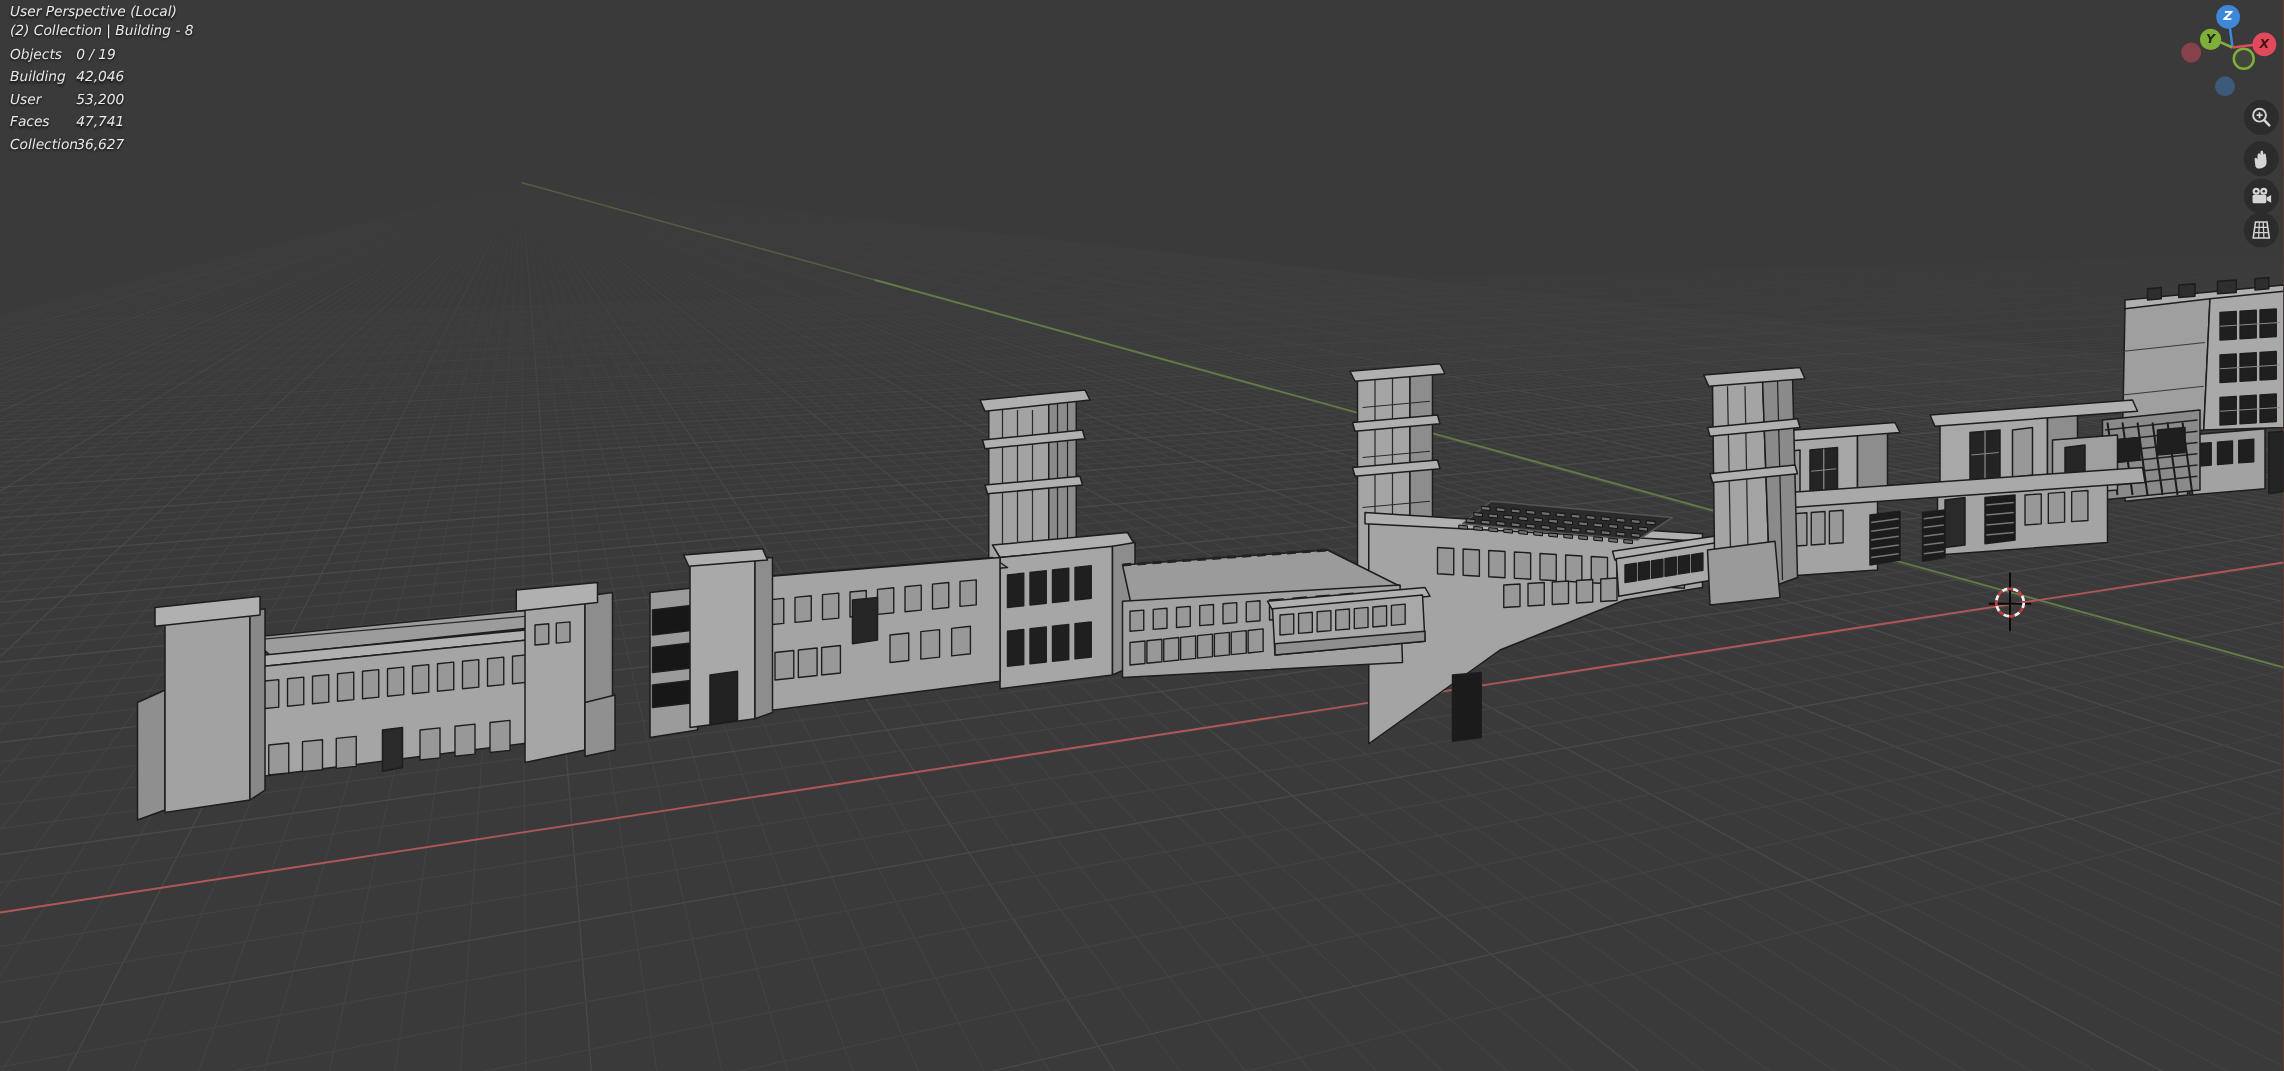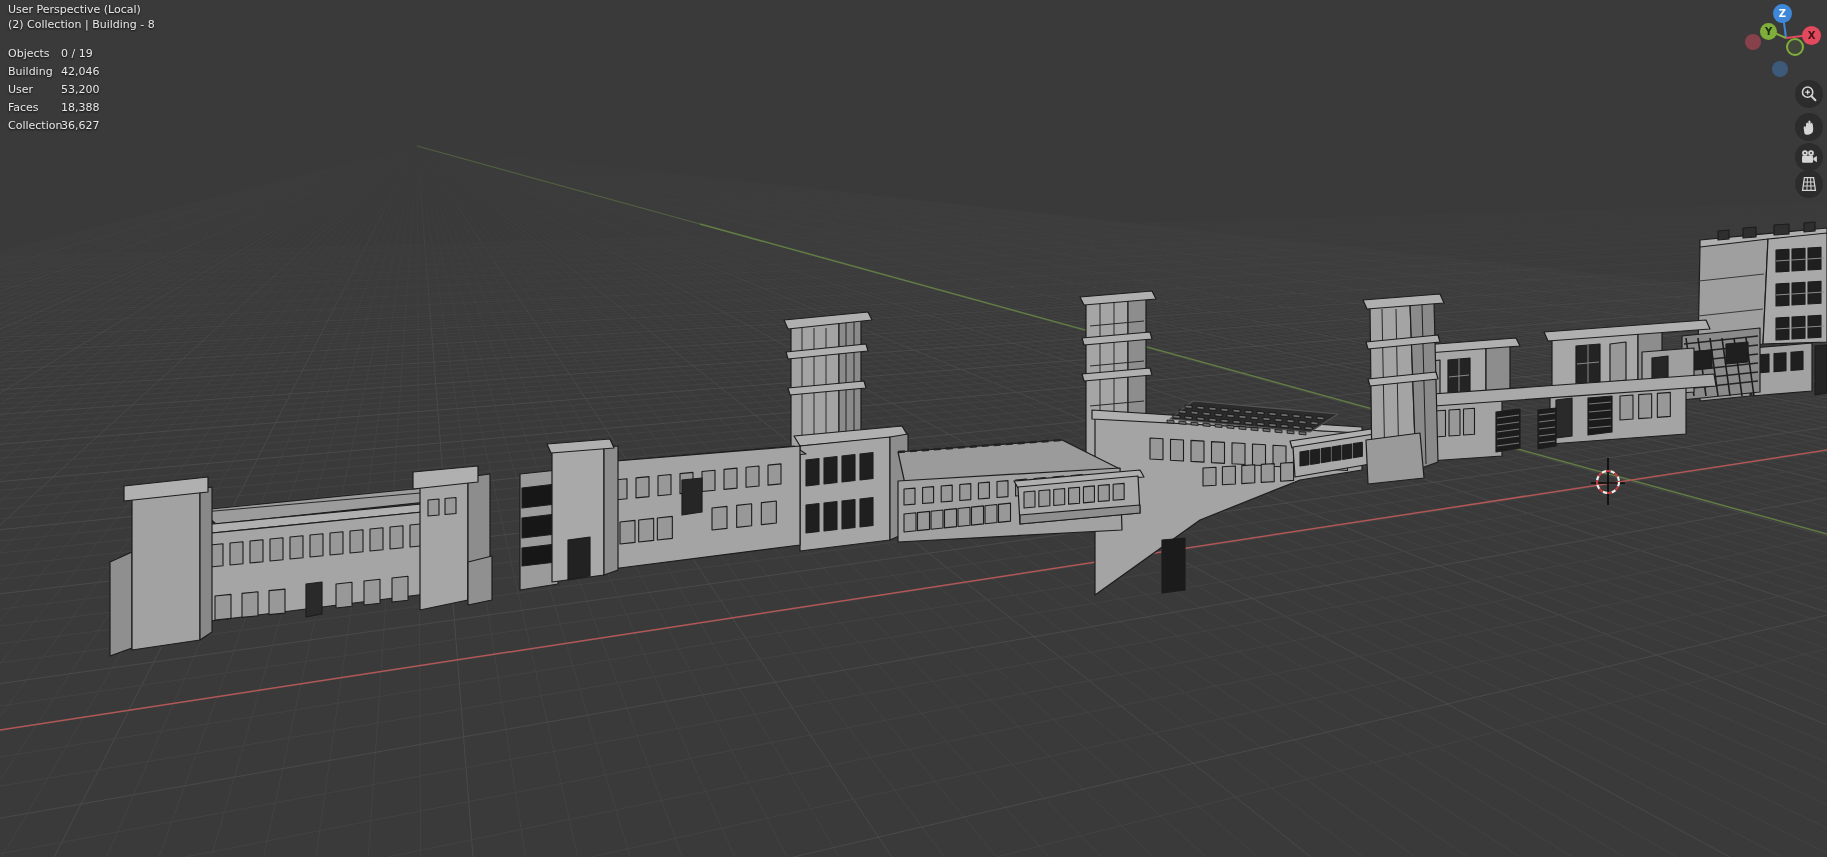--- a/index.html
+++ b/index.html
@@ -1,23 +1,23 @@
 <!DOCTYPE html>
 <html><head>
 <meta charset="utf-8">
 <style>
   html,body{margin:0;padding:0;background:#3a3a3a;width:1827px;height:857px;overflow:hidden;
     font-family:"DejaVu Sans","Liberation Sans",sans-serif;}
-  #viewport{position:relative;width:1827px;height:857px;background:#c2410c;}
+  #viewport{position:relative;width:1827px;height:857px;background:#c2410c;font-style:italic;}
   #scene{position:absolute;left:0;top:0;}
   
   #overlay{position:absolute;left:8px;top:2px;color:#e8e8e8;font-size:11px;line-height:15px;
     text-shadow:0 1px 2px rgba(0,0,0,.85);user-select:none;}
   #overlay .hline{white-space:nowrap;}
-  #stats{margin-top:13px;}
+  #stats{margin-top:3px;}
   .stat-row{display:flex;height:18px;line-height:18px;}
   .stat-label{width:53px;}
   .stat-value{}
   
   #gizmo{position:absolute;left:1745px;top:0px;width:84px;height:82px;}
   #gizmo svg{position:absolute;left:0;top:0;}
   .gz-ball{position:absolute;border-radius:50%;display:flex;align-items:center;justify-content:center;
     font-size:10px;font-weight:bold;color:#222;box-sizing:border-box;}
   .gz-z{left:28px;top:4px;width:19px;height:19px;color:#fff;}
   .gz-y{left:15px;top:23px;width:17px;height:17px;color:#1c2a10;}
@@ -642,21 +642,21 @@
       <div class="stat-row">
         <span class="stat-label">Building</span>
         <span class="stat-value">42,046</span>
         </div>
       <div class="stat-row">
         <span class="stat-label">User</span>
         <span class="stat-value">53,200</span>
         </div>
       <div class="stat-row">
         <span class="stat-label">Faces</span>
-        <span class="stat-value">18,388</span>
+        <span class="stat-value">47,741</span>
         </div>
       <div class="stat-row">
         <span class="stat-label">Collection</span>
         <span class="stat-value">36,627</span>
         </div>
     </div>
   </div>
 
   <div id="gizmo">
     <svg width="84" height="82">

